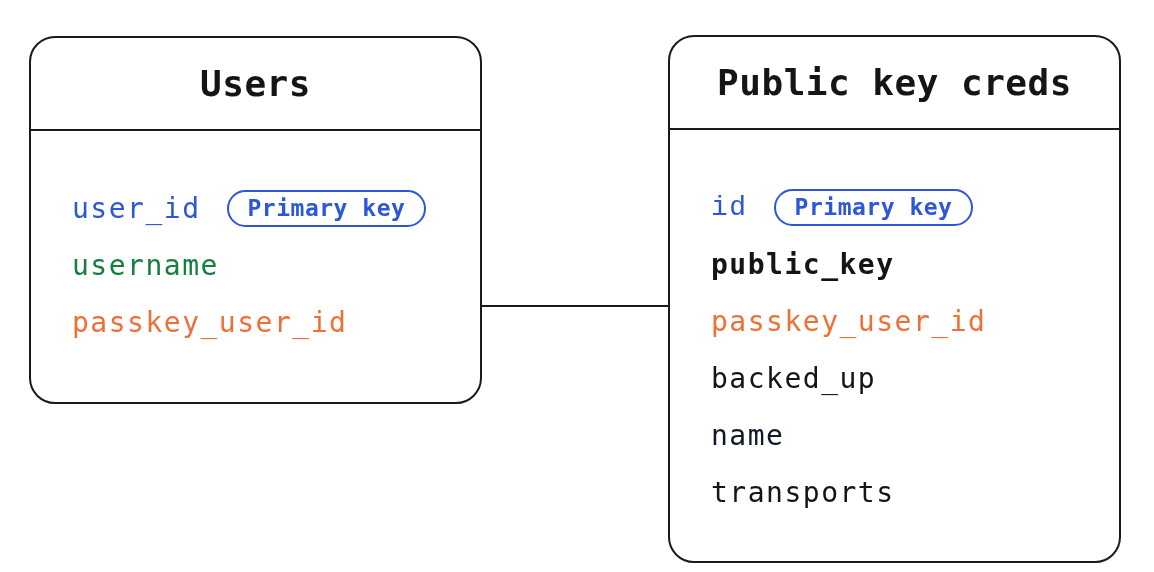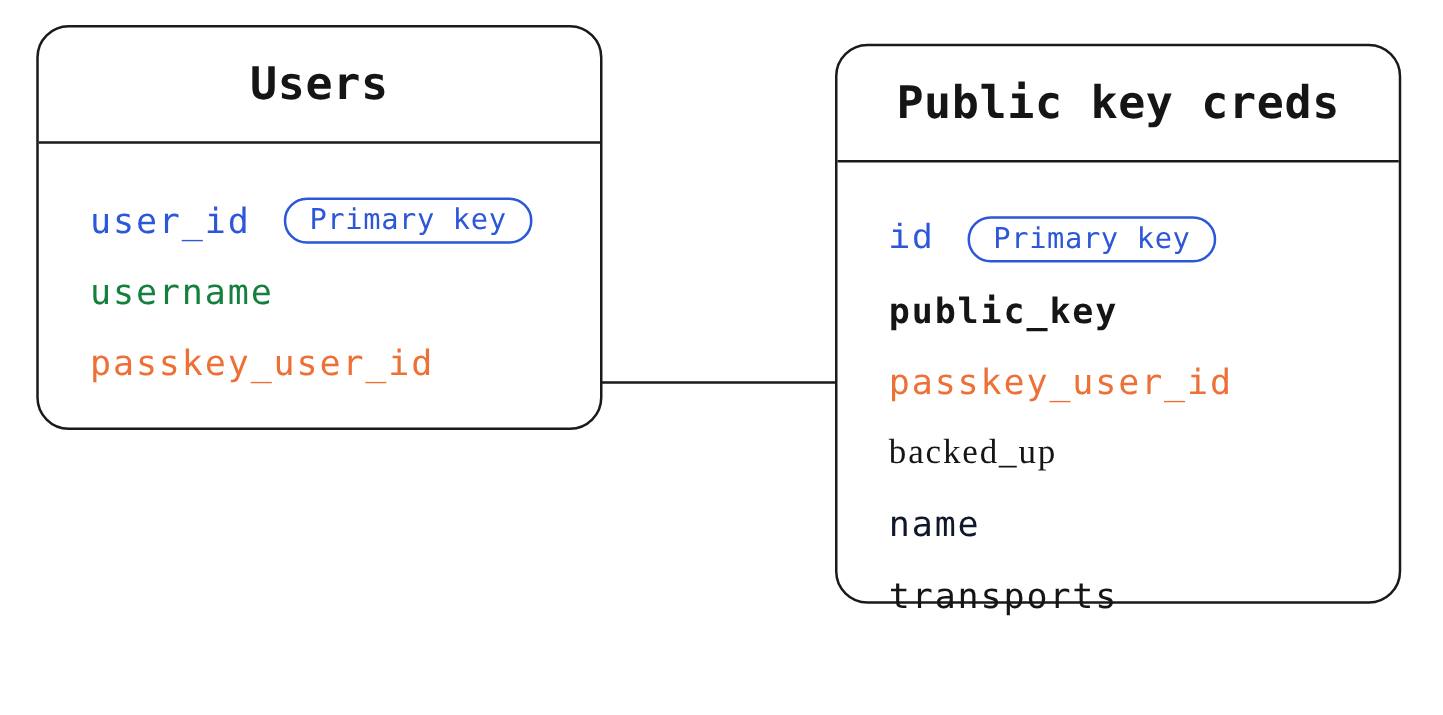--- a/index.html
+++ b/index.html
@@ -11,22 +11,22 @@
     font-family: "DejaVu Sans Mono", "Liberation Mono", monospace;
     overflow: hidden;
   }
   .table-box {
     position: absolute;
     background: #ffffff;
     border: 2px solid #1a1a1a;
     border-radius: 26px;
     box-sizing: border-box;
   }
-  .t-users { left: 29px; top: 20px; width: 453px; height: 324px; }
-  .t-creds { left: 668px; top: 35px; width: 453px; height: 448px; }
+  .t-users { left: 29px; top: 36px; width: 453px; height: 368px; }
+  .t-creds { left: 668px; top: 35px; width: 453px; height: 528px; }
   .table-header {
     height: 93px;
     border-bottom: 2px solid #1a1a1a;
     display: flex;
     align-items: center;
     justify-content: center;
     box-sizing: border-box;
   }
   .table-title {
     font-size: 36px;
@@ -34,37 +34,38 @@
     letter-spacing: 0.5px;
     white-space: nowrap;
   }
   .table-body { padding: 42px 16px 0 41px; }
   .field-row {
     display: flex;
     align-items: center;
     height: 38px;
     margin-bottom: 19px;
     white-space: nowrap;
+    margin-top: 16px;
   }
   .field-name {
     font-size: 28px;
     letter-spacing: 1.5px;
   }
   .pk-badge {
     margin-left: 26px;
     display: inline-flex;
     align-items: center;
     justify-content: center;
     height: 37px;
     padding: 0 19px;
     border-style: solid;
     border-width: 2px;
     border-radius: 20px;
     font-size: 23px;
-    font-weight: normal;
+    font-weight: bold;
     letter-spacing: 0.5px;
     box-sizing: border-box;
   }
   .connector {
     position: absolute;
     left: 480px;
     top: 305px;
     width: 190px;
     height: 2px;
   }
@@ -103,21 +104,21 @@
           <span class="field-name" style="color: rgb(43, 87, 216); font-family: Liberation Mono, monospace;">id</span>
           <span class="pk-badge" style="color: rgb(43, 87, 216); border-color: rgb(43, 87, 216);">Primary key</span>
         </div>
         <div class="field-row">
           <span class="field-name" style="color: rgb(21, 21, 21); font-weight: bold;">public_key</span>
         </div>
         <div class="field-row">
           <span class="field-name" style="color: rgb(237, 112, 54);">passkey_user_id</span>
         </div>
         <div class="field-row">
-          <span class="field-name" style="color: rgb(21, 21, 21); font-family: Liberation Serif, serif;">backed_up</span>
+          <span class="field-name" style="color: rgb(21, 21, 21);">backed_up</span>
         </div>
         <div class="field-row">
           <span class="field-name" style="color: #0f172a;">name</span>
         </div>
         <div class="field-row">
           <span class="field-name" style="color: rgb(21, 21, 21);">transports</span>
         </div>
       </div>
   </div>
 

